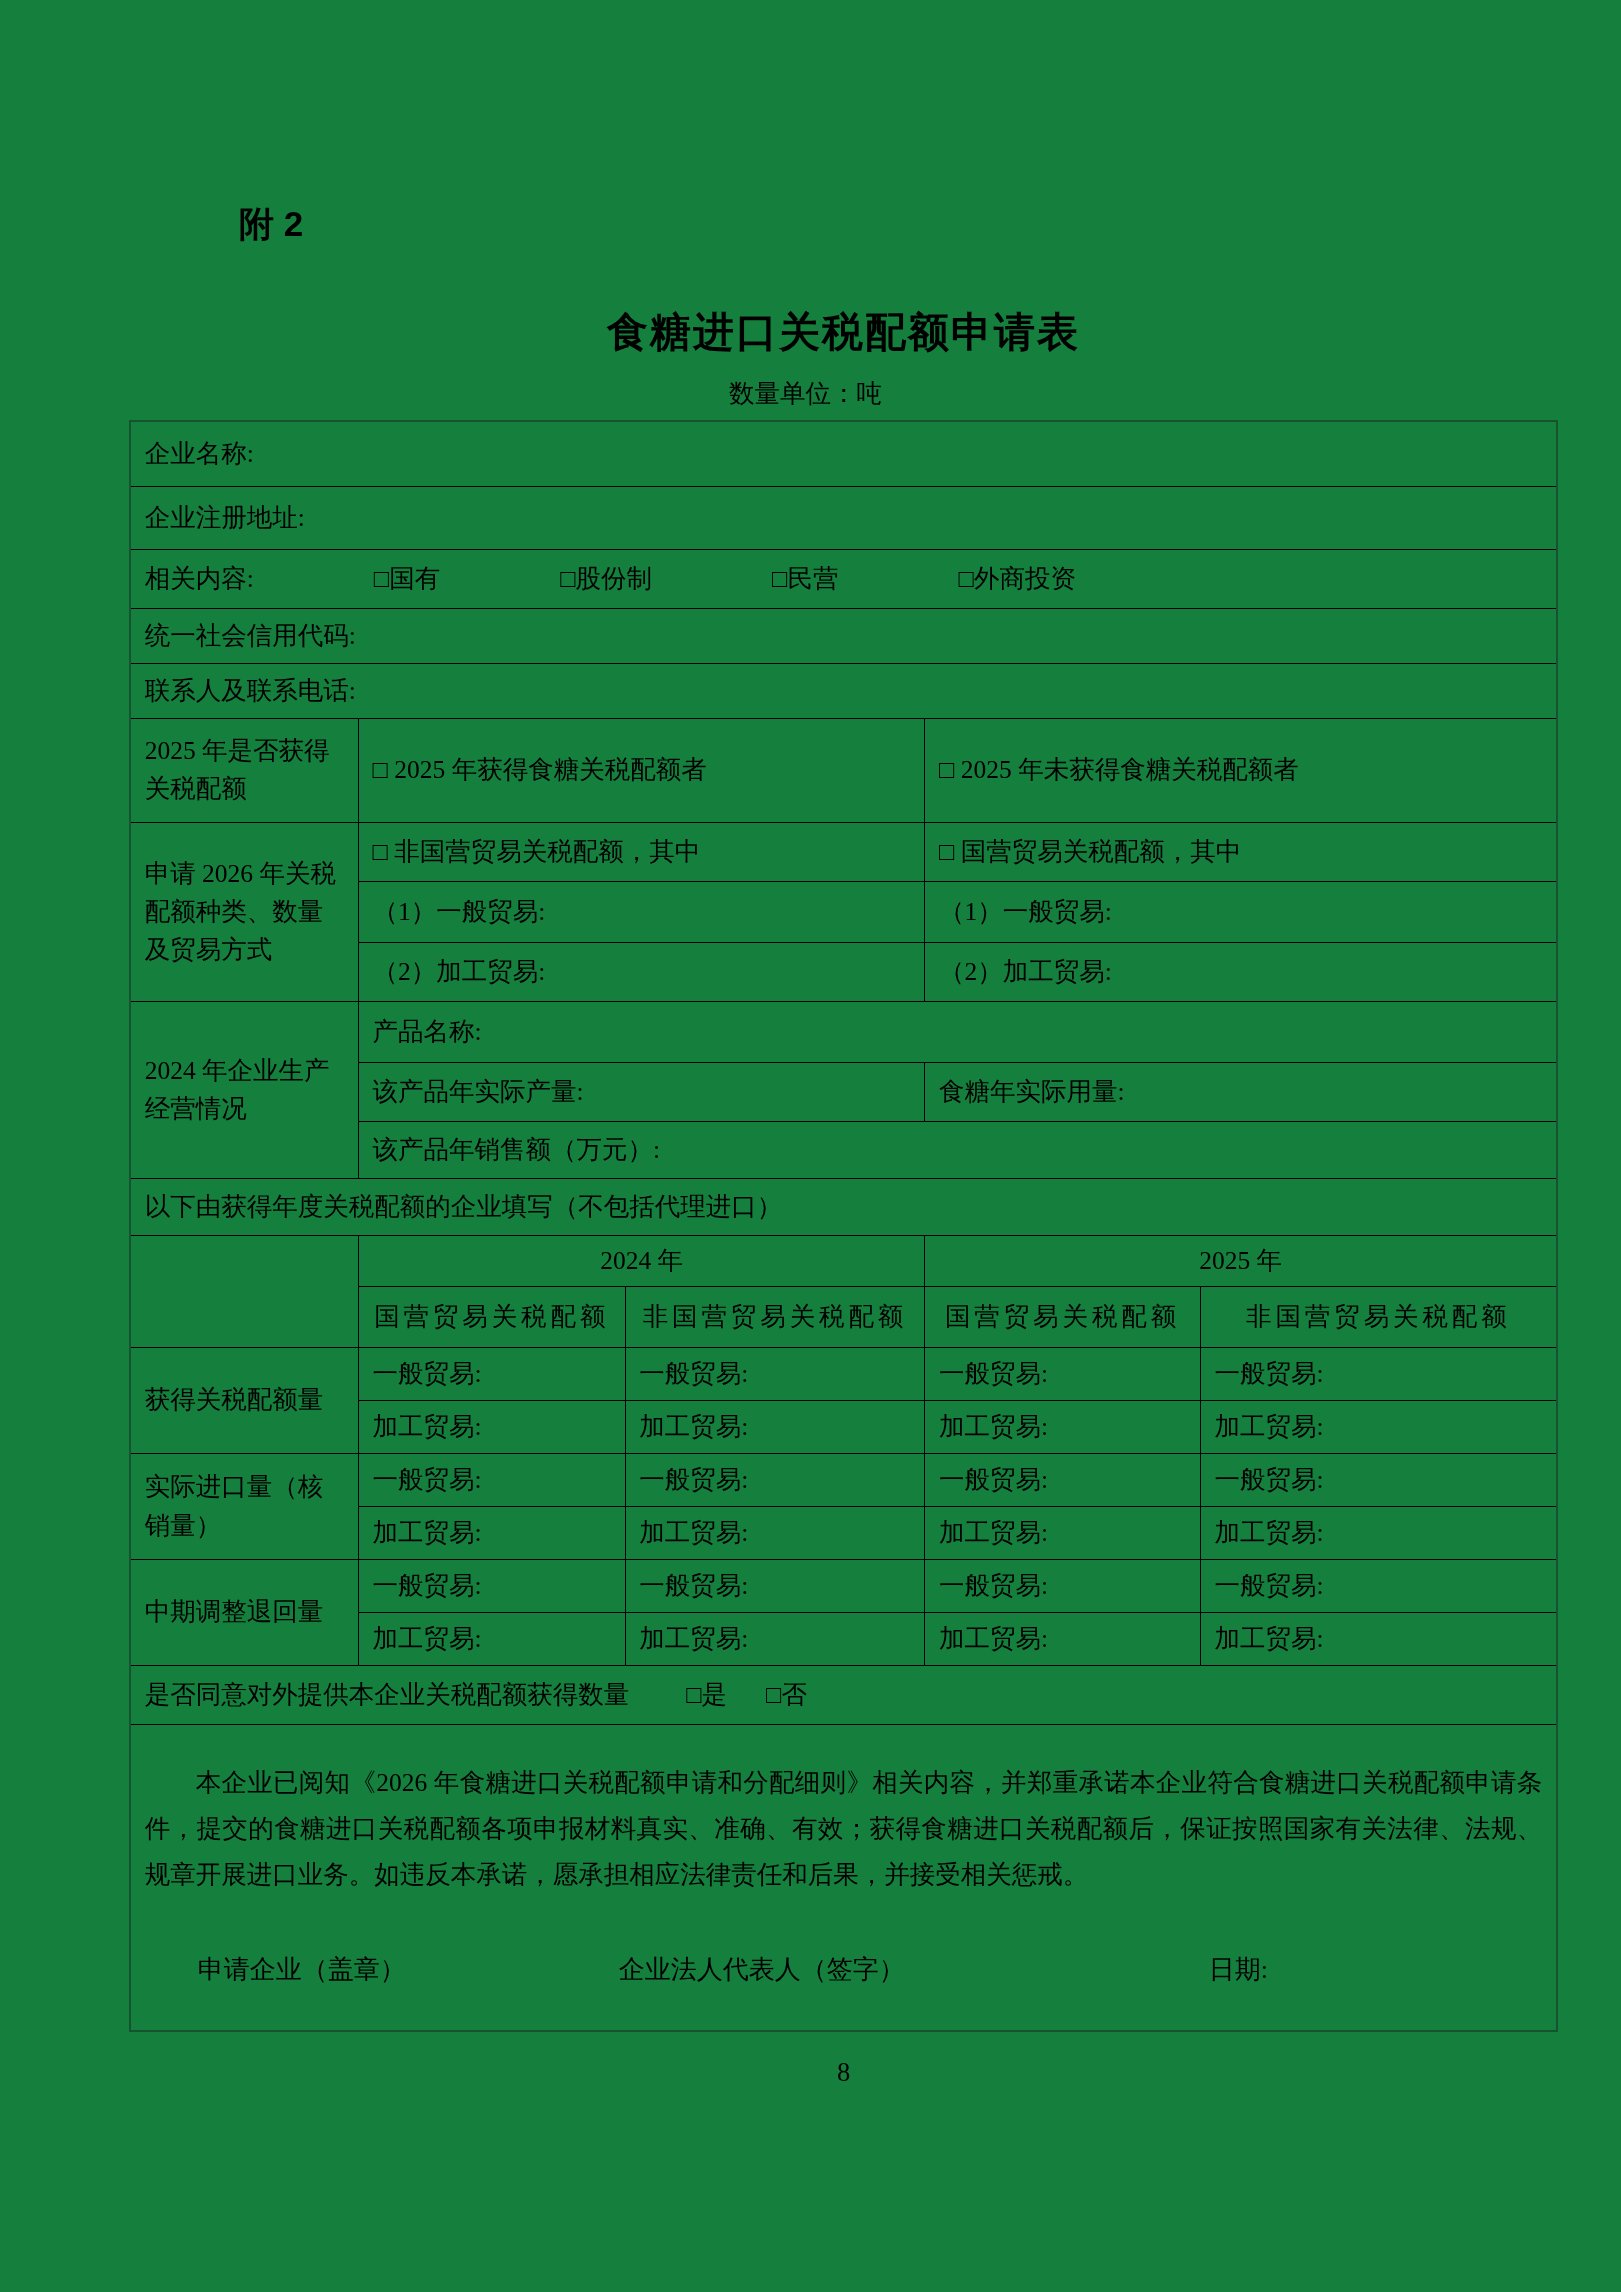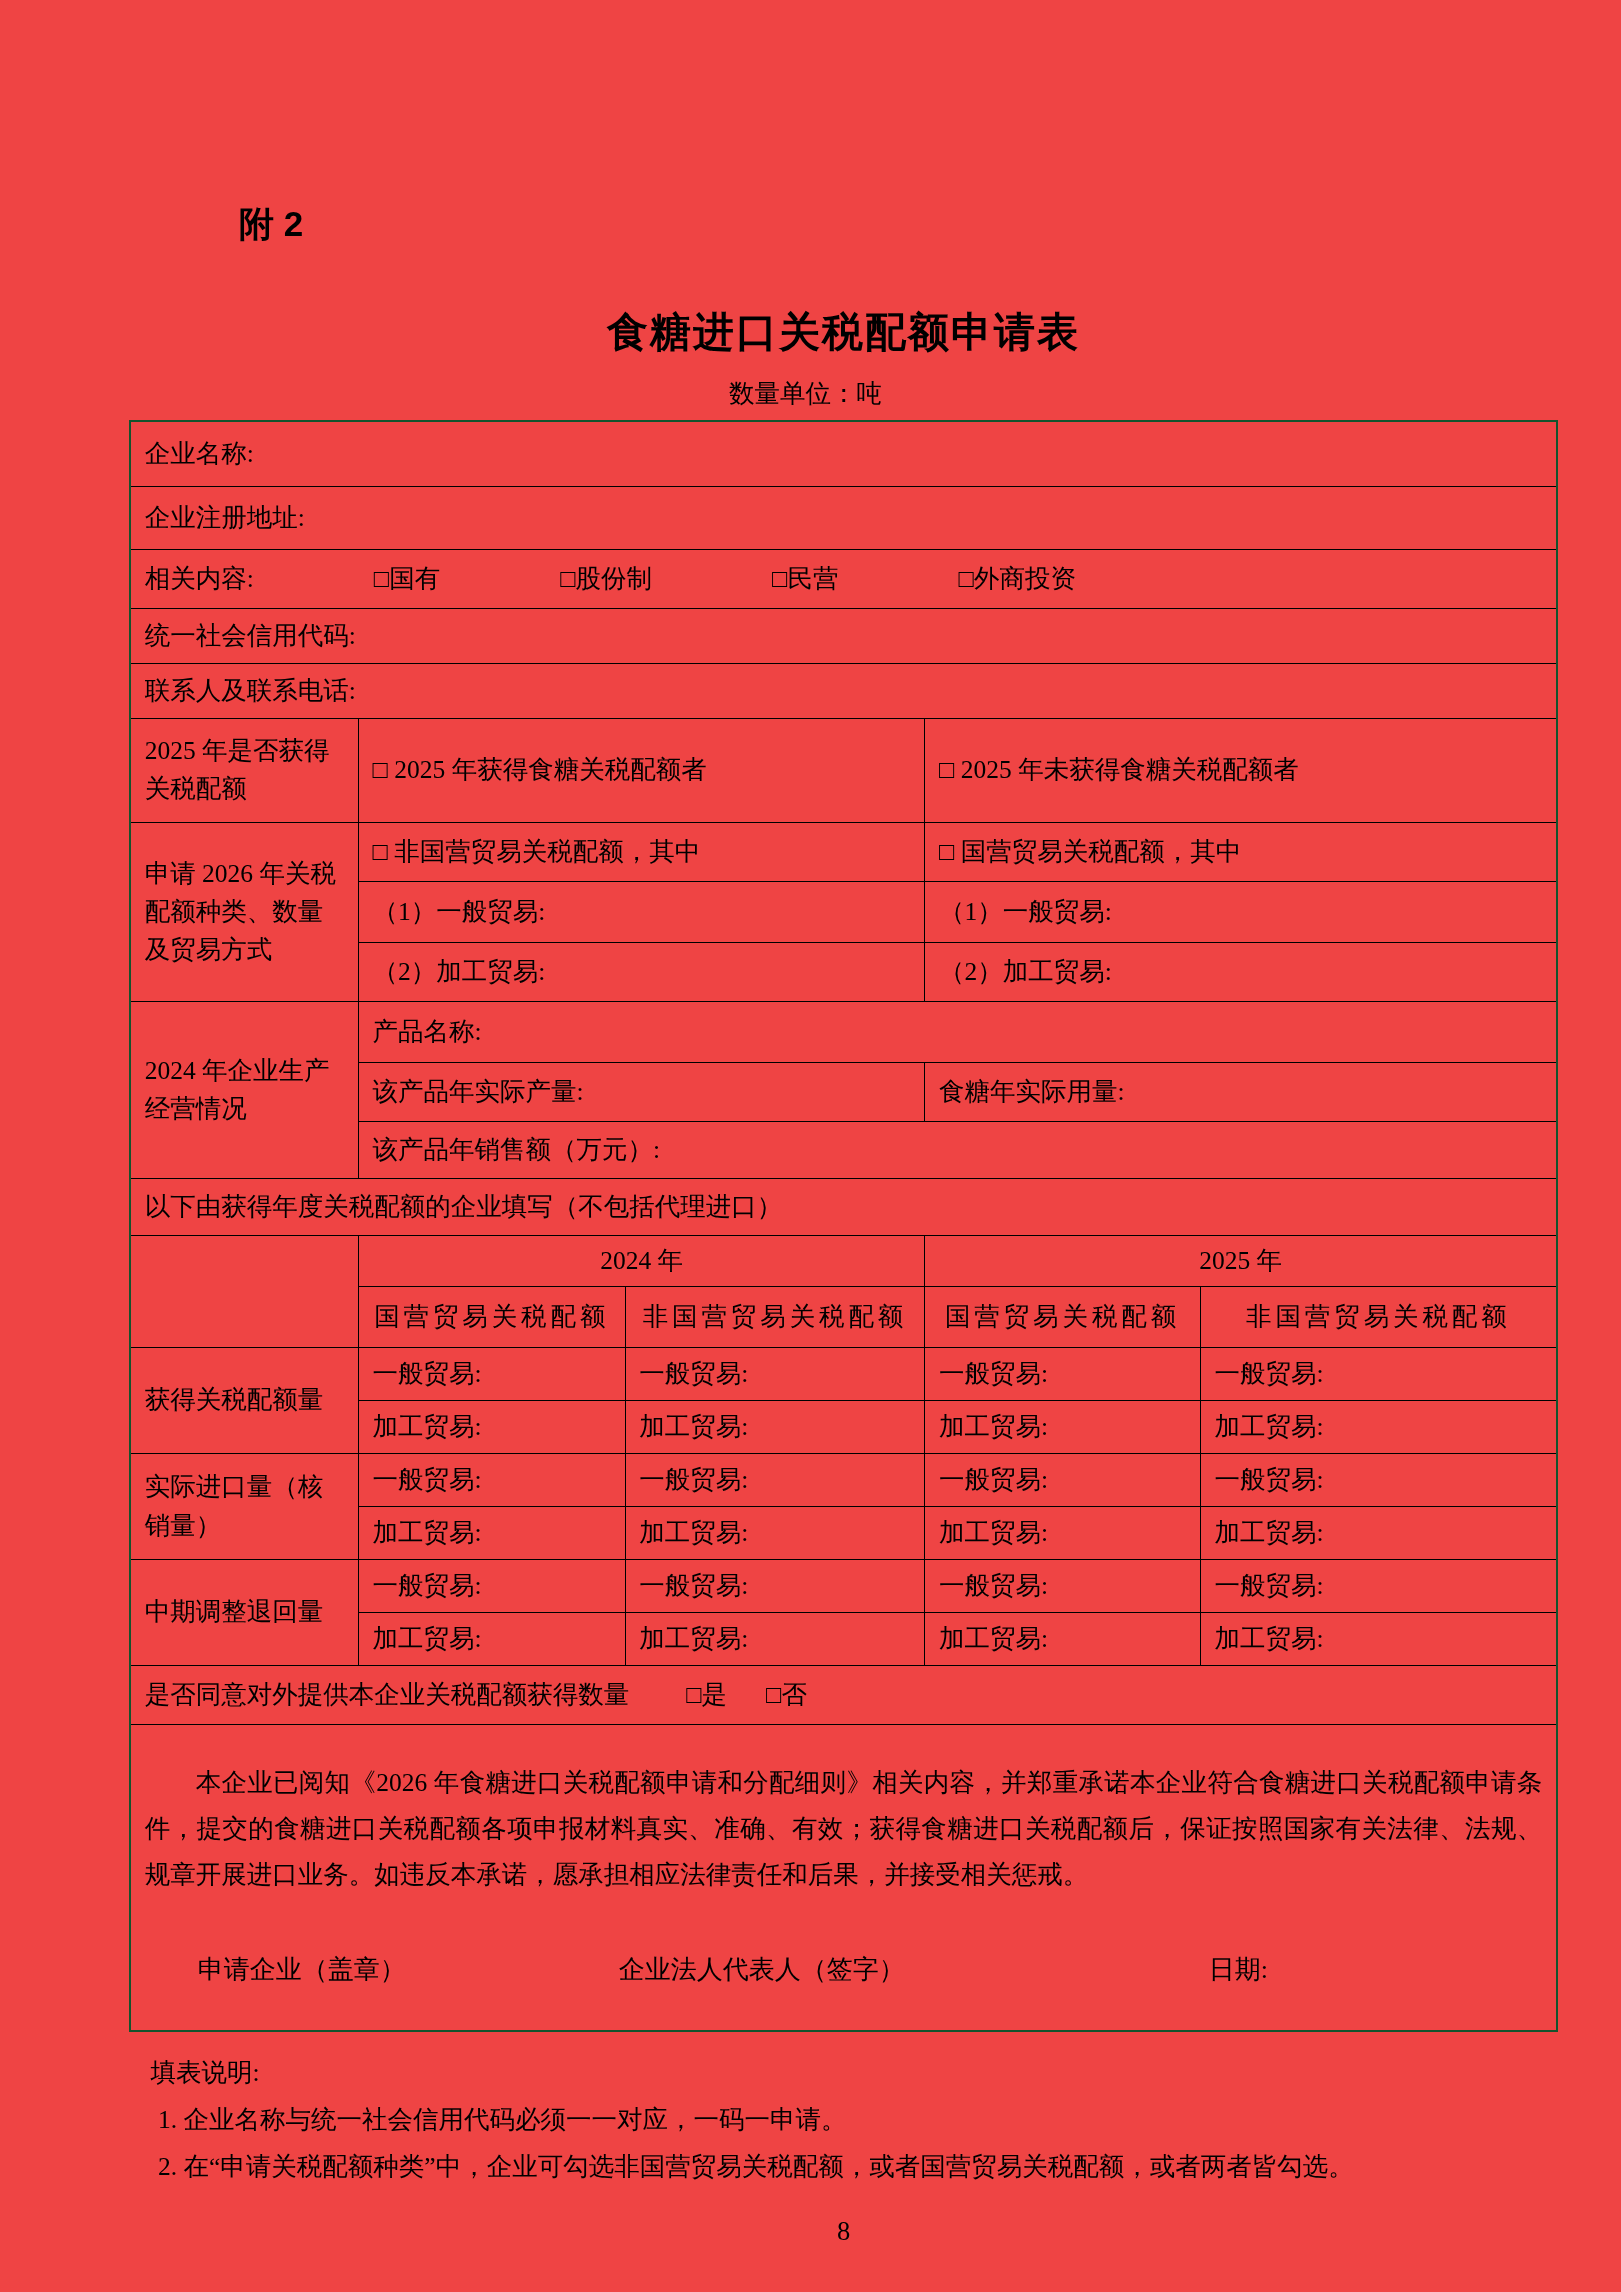--- a/index.html
+++ b/index.html
@@ -2,21 +2,21 @@
 <html><head>
 <meta charset="utf-8">
 <style>
   * { margin:0; padding:0; box-sizing:border-box; }
   html,body { background:#ffffff; }
   body {
     width:1621px; height:2293px; position:relative;
     font-family:"Liberation Serif","DejaVu Serif",serif;
     color:#000;
   }
-  .page { position:absolute; inset:0; background:#ef4444; overflow:hidden; }
+  .page { position:absolute; inset:0; background:#15803d; overflow:hidden; }
   .content { position:absolute; left:129px; top:0; width:1429px; }
 
   .attachment {
     margin-top:201px; margin-left:110px;
     font-size:35px; font-weight:bold;
     font-family:"Liberation Sans","DejaVu Sans",sans-serif;
   }
   .title {
     text-align:center; margin-top:57px;
     font-size:41px; font-weight:bold; letter-spacing:2px;
@@ -204,23 +204,18 @@
           <div class="sig-line">
             <span class="stamp">申请企业（盖章）</span>
             <span class="legal">企业法人代表人（签字）</span>
             <span class="date">日期:</span>
           </div>
         </td>
       </tr>
     </tbody>
       </table>
 
-    <div class="notes">
-      <div class="notes-title">填表说明:</div>
-      <div class="note-item">1. 企业名称与统一社会信用代码必须一一对应，一码一申请。</div>
-      <div class="note-item">2. 在“申请关税配额种类”中，企业可勾选非国营贸易关税配额，或者国营贸易关税配额，或者两者皆勾选。</div>
-    </div>
 
     <div class="page-number">8</div>
 
   </div>
 </div>
 
 
 </body></html>

